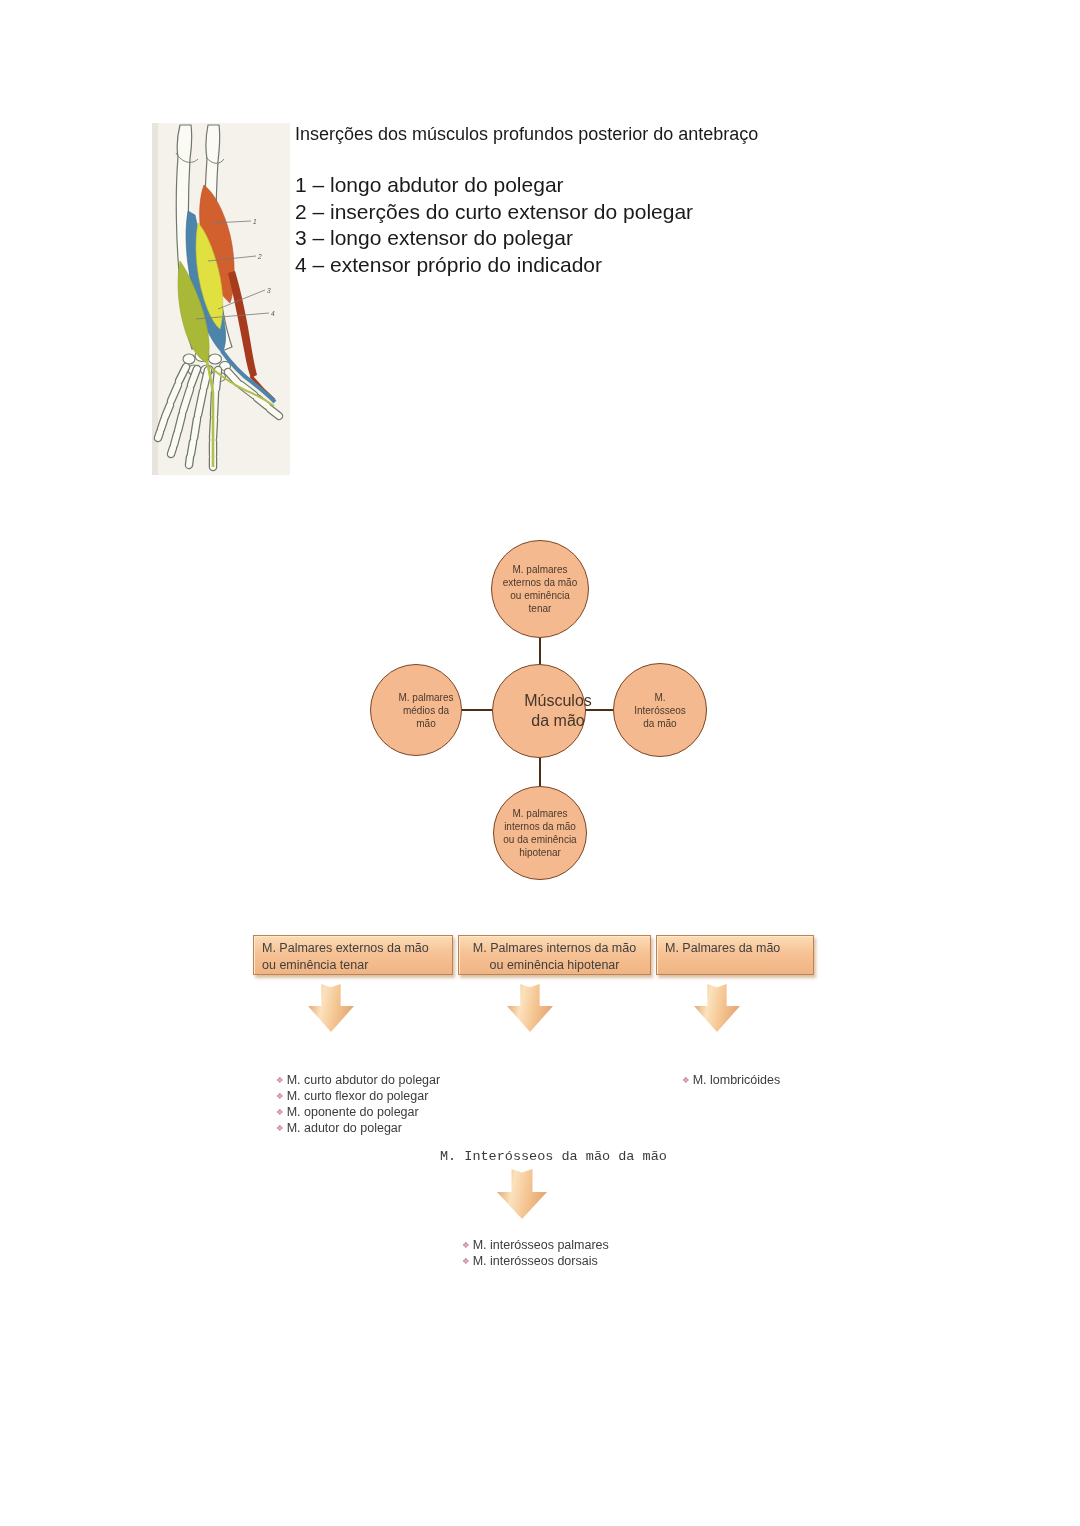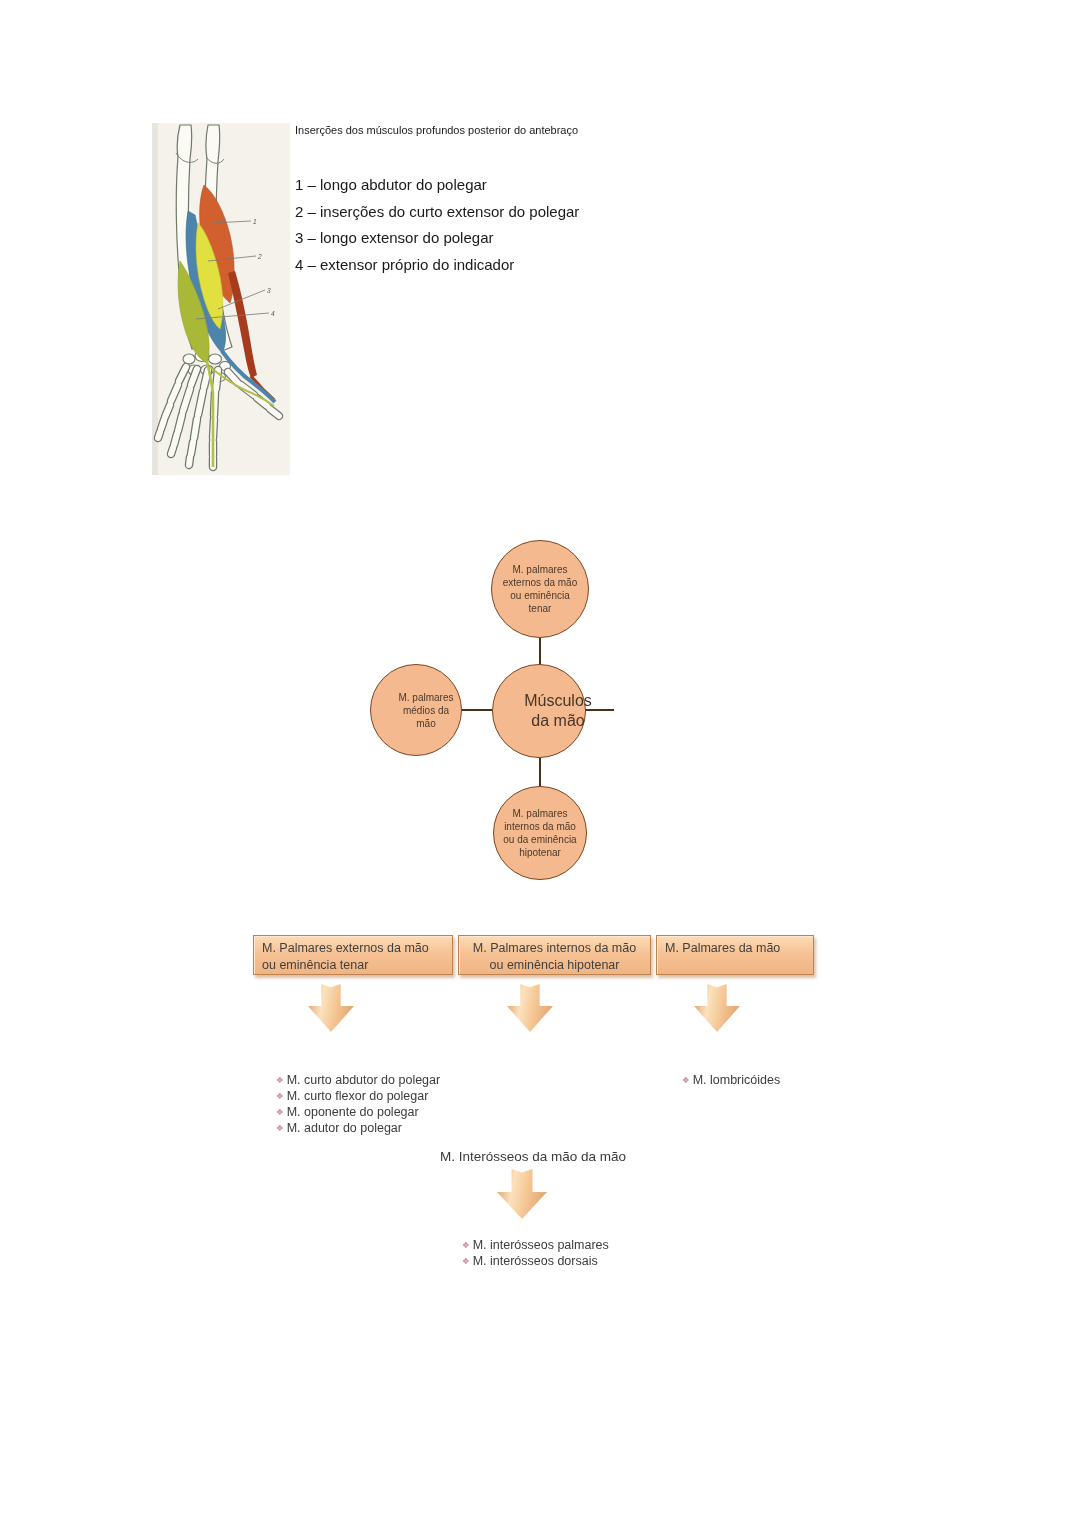--- a/index.html
+++ b/index.html
@@ -1,22 +1,22 @@
 <!DOCTYPE html>
 <html><head>
 <meta charset="utf-8">
 <style>
   html,body{margin:0;padding:0;background:#ffffff;}
   .page{
     position:relative;width:1080px;height:1526px;margin:0 auto;background:#ffffff;
     font-family:"Liberation Sans",sans-serif;color:#1c1c1c;overflow:hidden;
   }
   
-  .intro-title{position:absolute;left:295px;top:124px;font-size:11px;color:#1a1a1a;}
-  .intro-list{position:absolute;left:295px;top:172px;font-size:15px;color:#1a1a1a;line-height:26.5px;}
+  .intro-title{position:absolute;left:295px;top:124px;font-size:18px;color:#1a1a1a;}
+  .intro-list{position:absolute;left:295px;top:172px;font-size:21px;color:#1a1a1a;line-height:26.5px;}
   
   .anatomy{position:absolute;left:152px;top:123px;width:138px;height:352px;}
   
   .node{
     position:absolute;border-radius:50%;
     background:#f4b98e;border:1.6px solid #7d4524;
     display:flex;align-items:center;justify-content:center;text-align:center;
     color:#4a3a2c;box-sizing:border-box;
   }
   .node .txt{font-size:10px;line-height:1.3;}
@@ -58,21 +58,21 @@
   .arrow-4{left:497px;top:1169px;width:50px;height:50px;}
   
   .blist{position:absolute;font-size:12.5px;color:#3c3c3c;line-height:16px;list-style:none;margin:16px;padding:0;}
   .blist-1{left:260px;top:1056px;}
   .blist-2{left:452px;top:1056px;}
   .blist-3{left:666px;top:1056px;}
   .blist-4{left:446px;top:1221px;}
   .blist li{white-space:nowrap;}
   .bullet{color:#c9868f;font-size:8.5px;margin-right:3px;vertical-align:1px;}
   
-  .inter-heading{position:absolute;left:440px;top:1149px;font-size:13.5px;color:#3a3a3a;}
+  .inter-heading{position:absolute;left:440px;top:1149px;font-size:13.5px;color:#3a3a3a;font-family:Liberation Mono, monospace;}
 </style>
 </head>
 <body>
 
 <div class="page">
 
   <div class="anatomy">
     <svg width="138" height="352" viewBox="0 0 138 352" xmlns="http://www.w3.org/2000/svg">
       <rect x="0" y="0" width="138" height="352" fill="#f5f2ec"></rect>
       <rect x="0" y="0" width="6" height="352" fill="#e9e5de"></rect>
@@ -171,20 +171,23 @@
 
   <div class="node node-top">
     <div class="txt">M. palmares externos da mão ou eminência tenar</div>
   </div>
   <div class="node node-left">
     <div class="txt">M. palmares médios da mão</div>
   </div>
   <div class="node node-center">
     <div class="txt">Músculos da mão</div>
   </div>
+  <div class="node node-right">
+    <div class="txt">M. Interósseos da mão</div>
+  </div>
   <div class="node node-bottom">
     <div class="txt">M. palmares internos da mão ou da eminência hipotenar</div>
   </div>
 
   <div class="hbox hbox-1">M. Palmares externos da mão ou eminência tenar</div>
   <div class="hbox hbox-2">M. Palmares internos da mão ou eminência hipotenar</div>
   <div class="hbox hbox-3">M. Palmares da mão</div>
 
   <div class="arrow3d arrow-1"></div>
   <div class="arrow3d arrow-2"></div>

